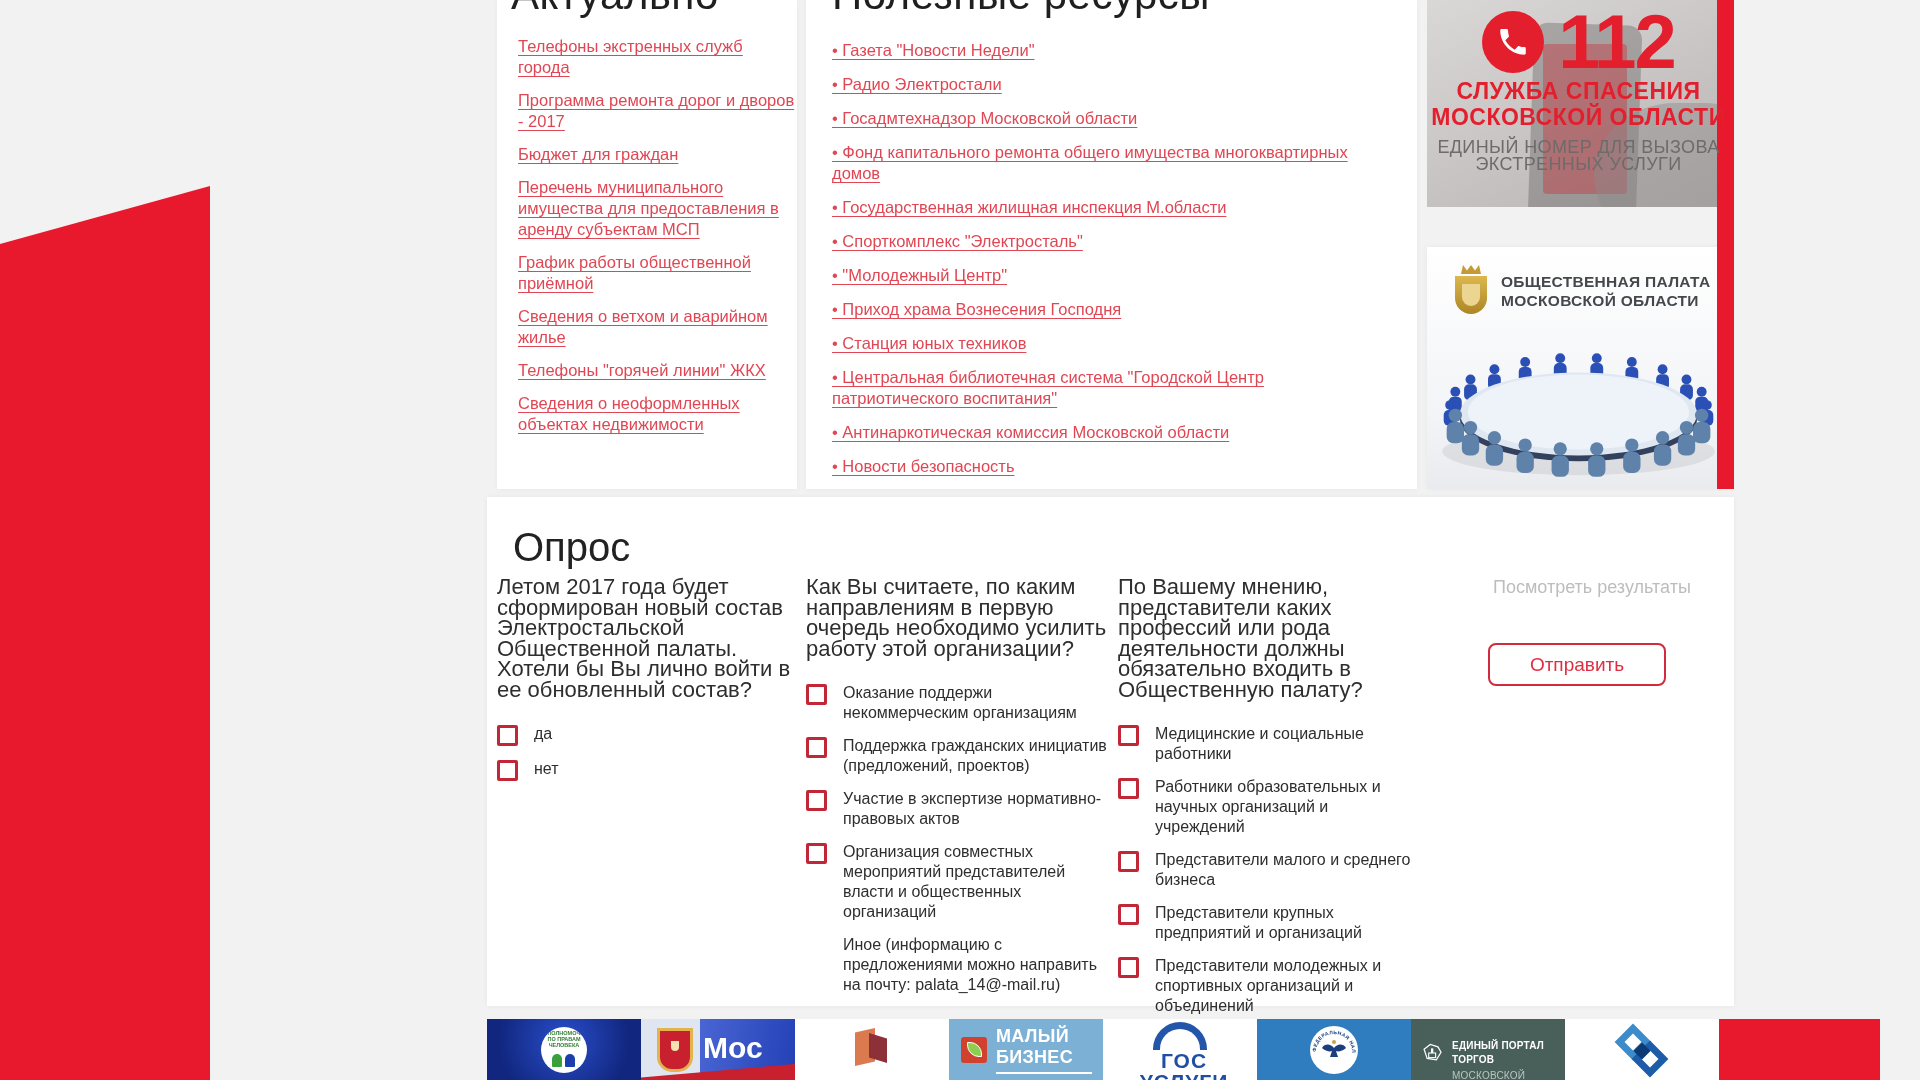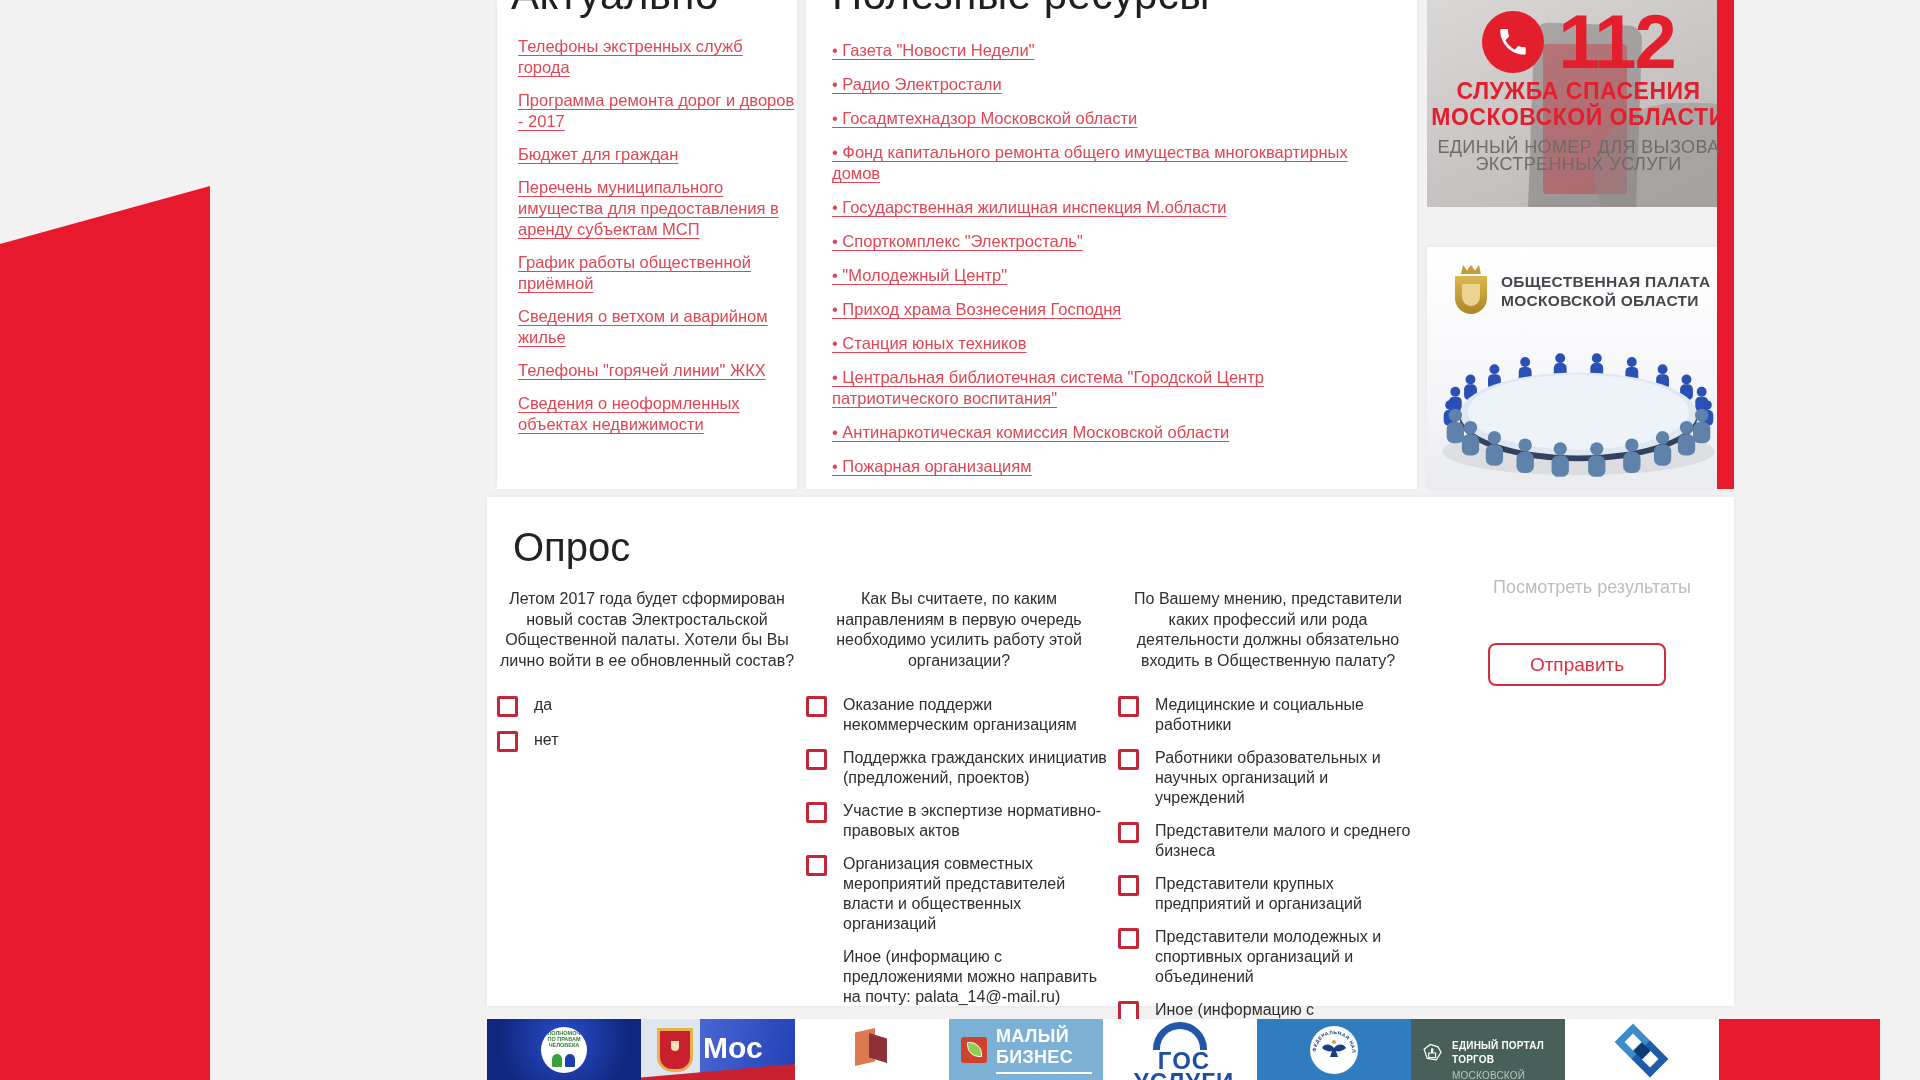--- a/index.html
+++ b/index.html
@@ -52,21 +52,21 @@
   
   .red-stripe{position:absolute;left:1717px;top:0;width:17px;height:489px;background:#e8192c;}
 
   
   .survey{position:absolute;left:487px;top:497px;width:1247px;height:509px;background:#fff;box-shadow:0 0 6px rgba(0,0,0,.05);}
   .survey h2{position:absolute;left:10px;top:12px;margin:16px;font-size:40px;font-weight:500;color:#222;}
   .q-col{position:absolute;top:76px;}
   .q1{left:10px;width:300px;}
   .q2{left:319px;width:306px;}
   .q3{left:631px;width:300px;}
-  .q-text{font-size:16px;line-height:20.5px;color:#2e2e2e;margin:16px 0 24px 0;text-align:center;}
+  .q-text{font-size:22px;line-height:20.5px;color:#2e2e2e;margin:4px 0 24px 0;}
   .opt{display:flex;align-items:flex-start;gap:16px;margin-bottom:13px;}
   .cb{flex:none;width:15px;height:15px;margin-top:1px;background:#fff;border:3px solid #c22737;border-radius:2px;cursor:pointer;}
   .opt-label{font-size:16px;line-height:20px;color:#2e2e2e;}
   
   .q2 .opt:last-child .cb{visibility:hidden;}
   .results-link{position:absolute;left:1006px;top:80px;font-size:18px;color:#bdbdbd;cursor:pointer;}
   .submit-btn{position:absolute;left:1001px;top:146px;width:178px;height:43px;background:#fff;border:2px solid #d22b3d;border-radius:8px;
               color:#dd2f41;font-size:19px;font-family:inherit;cursor:pointer;}
 
   
@@ -88,21 +88,21 @@
   .mfc{position:relative;width:34px;height:38px;margin:9px auto 0;}
   .mfc-a{position:absolute;left:0;top:0;width:20px;height:38px;background:#db7a4e;clip-path:polygon(0 12%,100% 0,100% 88%,0 100%);}
   .mfc-b{position:absolute;left:14px;top:5px;width:18px;height:30px;background:#8e3038;clip-path:polygon(0 0,100% 18%,100% 100%,0 82%);}
   .t4{background:#7cb0d5;display:flex;align-items:center;padding-left:12px;box-sizing:border-box;gap:9px;}
   .sb-icon{flex:none;width:26px;height:26px;background:#d1422e;border-radius:3px;display:flex;align-items:center;justify-content:center;}
   .sb-leaf{width:13px;height:13px;background:#8fce4e;border-radius:0 12px 0 12px;border:1.5px solid #fff;}
   .sb-text{color:#fff;font-weight:bold;font-size:18px;letter-spacing:.3px;}
   .sb-line{width:96px;height:2px;background:#fff;margin-top:4px;}
   .t5{background:#fff;text-align:center;}
   .gu-arch{width:54px;height:28px;margin:3px auto 0;border:7px solid #2356a8;border-bottom:none;border-radius:30px 30px 0 0;box-sizing:border-box;}
-  .gu-t{font-size:24px;font-weight:bold;color:#1e4fa3;line-height:21px;letter-spacing:1px;padding-left:8px;}
+  .gu-t{font-size:21px;font-weight:bold;color:#1e4fa3;line-height:21px;letter-spacing:1px;padding-left:8px;}
   .t6{background:#2f7dbe;text-align:center;}
   .t6 svg{margin-top:5px;}
   .t7{background:#49605a;display:flex;align-items:flex-start;padding:20px 0 0 10px;box-sizing:border-box;gap:8px;}
   .tp-text1{color:#fff;font-weight:bold;font-size:10px;line-height:14px;letter-spacing:.2px;}
   .tp-text2{color:#b9c6c0;font-size:10px;margin-top:3px;letter-spacing:.2px;}
   .t8{background:#fff;}
   .rkn{position:relative;width:50px;height:50px;margin:7px auto 0;}
   .rkn span{position:absolute;box-sizing:border-box;transform:rotate(45deg);}
   .rkn .d1{left:3px;top:3px;width:26px;height:26px;border:7px solid #3c8ccc;}
   .rkn .d2{left:20px;top:20px;width:26px;height:26px;border:7px solid #1d5ca8;}
@@ -139,21 +139,21 @@
         <a class="link">• Радио Электростали</a>
         <a class="link">• Госадмтехнадзор Московской области</a>
         <a class="link">• Фонд капитального ремонта общего имущества многоквартирных домов</a>
         <a class="link">• Государственная жилищная инспекция М.области</a>
         <a class="link">• Спорткомплекс "Электросталь"</a>
         <a class="link">• "Молодежный Центр"</a>
         <a class="link">• Приход храма Вознесения Господня</a>
         <a class="link">• Станция юных техников</a>
         <a class="link">• Центральная библиотечная система "Городской Центр патриотического воспитания"</a>
         <a class="link">• Антинаркотическая комиссия Московской области</a>
-        <a class="link">• Пожарная организациям</a>
+        <a class="link">• Новости безопасность</a>
       </div>
   </section>
 
   <div class="b112">
     <span class="phonebg"></span>
     <span class="screen"></span>
     <span class="hand"></span>
     <div class="b112-inner">
       <div class="b112-row">
         <span class="phone-circle">

